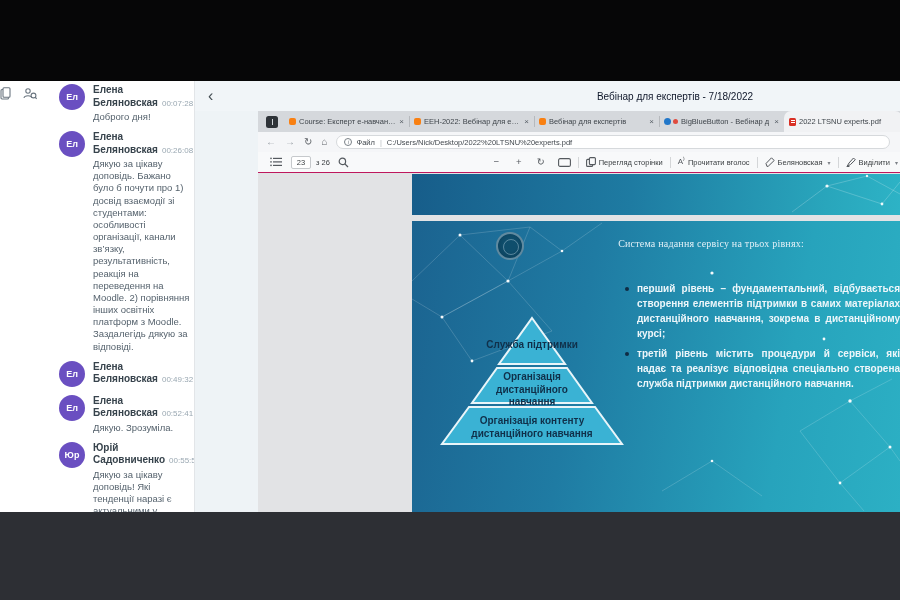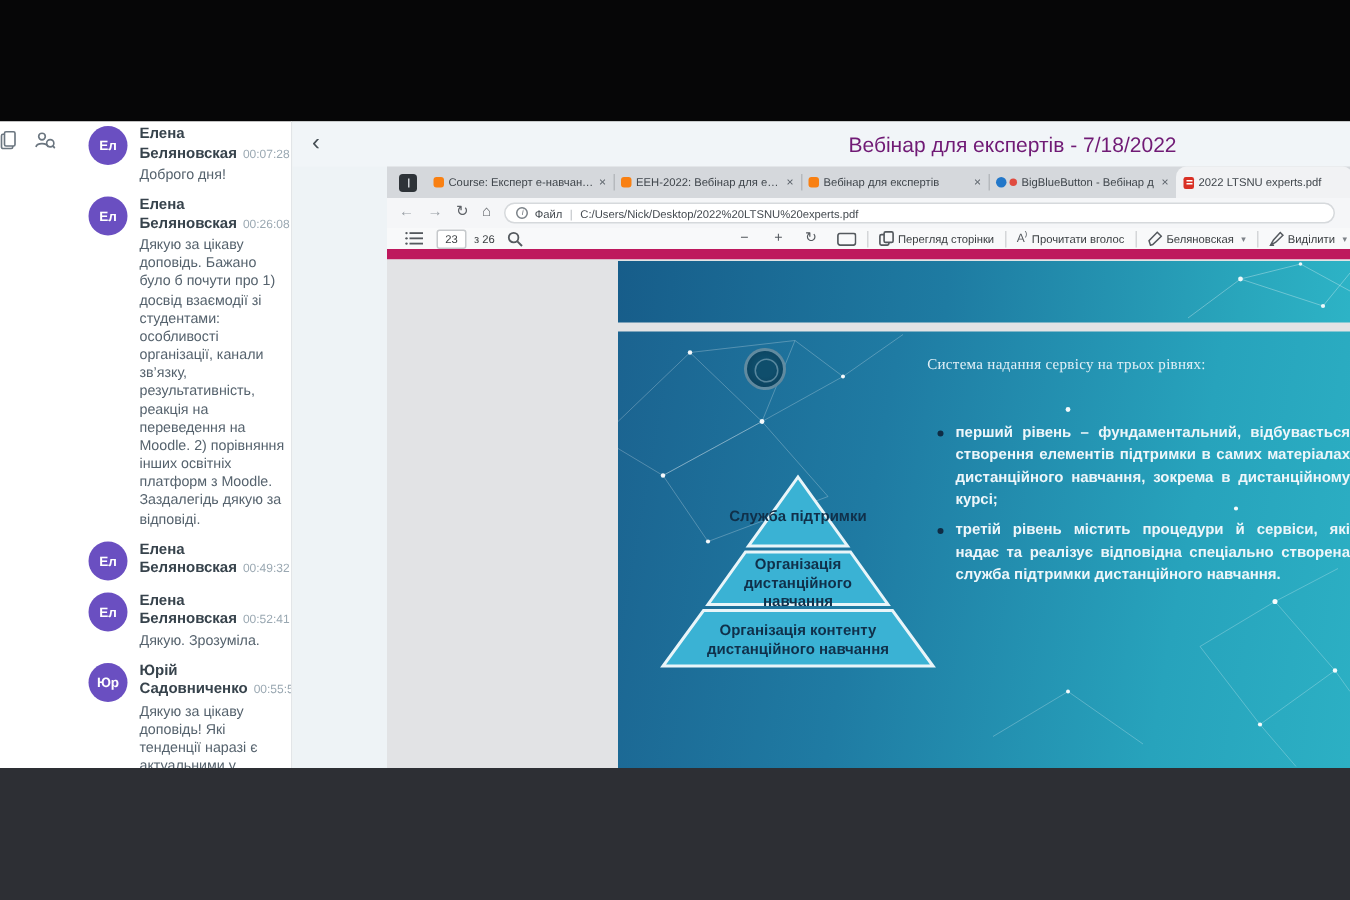--- a/index.html
+++ b/index.html
@@ -30,21 +30,21 @@
   .msg-body{flex:1;min-width:0;}
   .msg-head{font-size:10px;font-weight:bold;color:#37434c;line-height:1.25;}
   .msg-time{font-size:8px;color:#9aa8b2;font-weight:normal;margin-left:4px;}
   .msg-text{font-size:9.5px;color:#55626d;line-height:1.28;margin-top:2px;}
 
   
   .right-col{flex:1;position:relative;background:#eef3f6;overflow:hidden;}
   .bbb-header{position:absolute;left:0;top:0;right:0;height:30px;background:#f1f5f8;display:flex;align-items:center;}
   .back-btn{margin-left:13px;font-size:16px;color:#454e54;line-height:1;cursor:default;}
   .bbb-title{position:absolute;right:0;top:0;width:450px;height:30px;display:flex;align-items:center;justify-content:center;
-             font-size:14px;color:#701a75;}
+             font-size:10px;color:#0f172a;}
 
   .browser{position:absolute;left:63px;top:30px;right:0;bottom:0;}
   .tab-strip{position:absolute;left:0;top:0;right:0;height:21px;background:#d5d8dc;display:flex;align-items:flex-end;}
   .vtabs-btn{width:12px;height:12px;margin:0 6px 4px 8px;background:#2e3338;border-radius:2.5px;position:relative;flex:none;}
   .vtabs-btn::after{content:"";position:absolute;left:2.5px;top:3px;width:3px;height:6px;border-right:1px solid #cfd4d8;}
   .tab{height:21px;width:125px;display:flex;align-items:center;padding:0 5px;font-size:7.5px;color:#3f454b;position:relative;flex:none;}
   .tab + .tab::before{content:"";position:absolute;left:0;top:5px;bottom:5px;width:1px;background:#b6b9bd;}
   .tab.active{background:#f1f2f4;border-radius:7px 7px 0 0;width:118px;}
   .tab.active::before{display:none;}
   .tab-label{flex:1;min-width:0;white-space:nowrap;overflow:hidden;text-overflow:ellipsis;margin:0 3px;}
@@ -57,21 +57,21 @@
 
   .address-bar{position:absolute;left:0;top:21px;right:0;height:20px;background:#f5f6f8;display:flex;align-items:center;padding:0 10px 0 8px;}
   .nav-ico{font-size:10px;color:#9aa0a6;margin-right:9px;line-height:1;}
   .nav-ico.enabled{color:#5f6368;}
   .url-pill{flex:1;height:14px;background:#fff;border:1px solid #d6d9dc;border-radius:8px;display:flex;align-items:center;
             padding:0 7px;font-size:7.5px;color:#43494f;white-space:nowrap;overflow:hidden;}
   .info-ico{width:8px;height:8px;border:1px solid #7a8187;border-radius:50%;font-size:6px;color:#7a8187;
             display:flex;align-items:center;justify-content:center;margin-right:4px;flex:none;font-style:italic;}
   .url-div{color:#b8bcc0;margin:0 5px;}
 
-  .pdf-toolbar{position:absolute;left:0;top:41px;right:0;height:21px;background:#f8f9fa;border-bottom:7px solid #be185d;
+  .pdf-toolbar{position:absolute;left:0;top:41px;right:0;height:21px;background:#f8f9fa;border-bottom:1px solid #be185d;
                display:flex;align-items:center;font-size:7.5px;color:#3c4043;padding:0 2px 0 12px;}
   .pdf-toolbar svg{display:block;flex:none;}
   .pt-gap{width:8px;flex:none;}
   .page-box{width:20px;height:13px;border:1px solid #c6c9cc;background:#fff;border-radius:2px;
             display:flex;align-items:center;justify-content:center;font-size:7.5px;color:#3c4043;margin:0 5px 0 9px;flex:none;}
   .pt-sep{width:1px;height:11px;background:#d4d6d8;margin:0 7px;flex:none;}
   .pt-btn{display:flex;align-items:center;gap:3px;flex:none;white-space:nowrap;text-align:right;}
   .pt-glyph{font-size:9.5px;color:#54595e;line-height:1;}
   .caret{font-size:6px;color:#7d8288;margin-left:2px;}
   .spacer{flex:1;}

